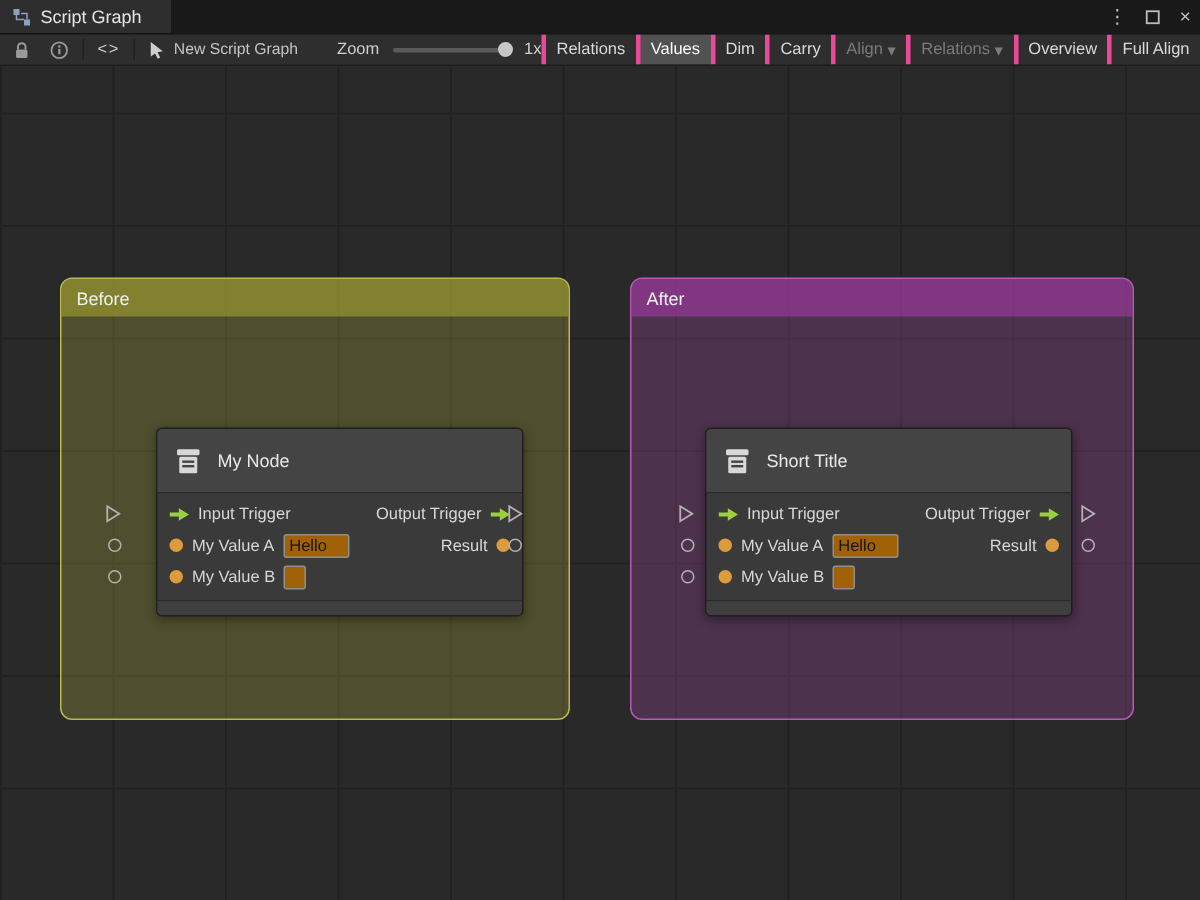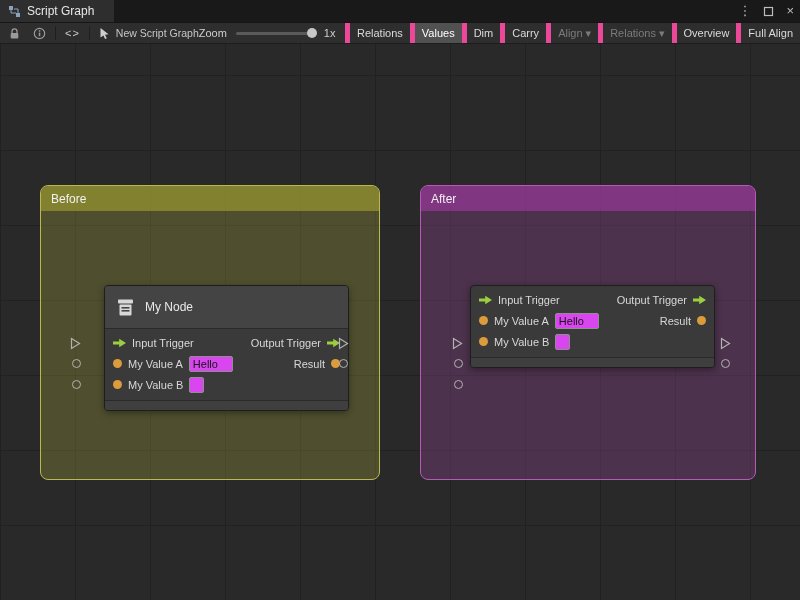--- a/index.html
+++ b/index.html
@@ -15,28 +15,28 @@
   .win-controls span { cursor:default; line-height:22px; }
 
   
   .toolbar { position:absolute; left:0; top:22px; width:800px; height:22px; background:#2e2e2e;
     border-top:1px solid #151515; border-bottom:1px solid #1d1d1d;
     display:flex; align-items:center; color:#cfcfcf; font-size:11px; overflow:hidden; }
   .tbicon { display:flex; align-items:center; justify-content:center; }
   .sep { width:1px; height:14px; background:#1f1f1f; margin:0 9px; }
   .code-glyph { font-size:11px; color:#c9c9c9; letter-spacing:1px; }
   .graph-name { color:#c6c6c6; font-size:10.5px; margin-left:5px; white-space:nowrap; }
-  .zoom-label { color:#cfcfcf; }
+  .zoom-label { margin-left:26px; color:#cfcfcf; }
   .zoom-track { width:78px; height:3px; background:#5a5a5a; border-radius:2px;
     position:relative; margin:0 10px 0 9px; }
   .zoom-knob { position:absolute; right:-3px; top:-4px; width:10px; height:10px;
     border-radius:50%; background:#c7c7c7; }
   .zoom-val { color:#cfcfcf; }
   .tb-buttons { margin-left:auto; display:flex; height:100%; align-items:stretch; }
-  .tb-btn { display:flex; align-items:center; padding:0 7px; border-left:5px solid #ec4899;
+  .tb-btn { display:flex; align-items:center; padding:0 7px; border-left:3px solid #ec4899;
     color:#dadada; white-space:nowrap; gap:3px; }
   .tb-btn.active { background:#515151; color:#fff; }
   .tb-btn.disabled { color:#7b7b7b; }
 
   
   .canvas { position:absolute; left:0; top:44px; width:800px; height:556px;
     background-color:#292929;
     background-image:
       linear-gradient(to right, #212121 1px, transparent 1px),
       linear-gradient(to bottom, #212121 1px, transparent 1px);
@@ -59,21 +59,21 @@
   .node-header { height:43px; background:#444444; border-bottom:1px solid #2a2a2a;
     border-radius:3px 3px 0 0; display:flex; align-items:center; gap:9px; padding:0 10px;
     color:#e9e9e9; font-size:12px; }
   .node-body { padding:3px 0 5px; }
   .row { height:21px; display:flex; align-items:center; padding:0 8px;
     color:#d8d8d8; font-size:11px;gap:20px; }
   .pleft { display:flex; align-items:center; gap:6px; }
   .pright { margin-left:auto; display:flex; align-items:center; gap:6px; }
   .dot { width:9px; height:9px; border-radius:50%; background:#dd9c3b; flex:0 0 auto; }
   .flow-icon { display:flex; align-items:center; }
-  .field { height:16px; background:#d946ef; border:1px solid #8f8f8f; border-radius:2px;
+  .field { height:16px; background:#a16207; border:1px solid #8f8f8f; border-radius:2px;
     color:#151515; font-size:11px; padding:0 3px; font-family:"Liberation Sans",sans-serif; }
   .field.hello { width:44px; }
   .field.small { width:15px; }
   .node-footer { height:10px; border-top:1px solid #2a2a2a; background:#3f3f3f;
     border-radius:0 0 3px 3px; }
 
   
   .ext { position:absolute; display:block; }
   .ext-circ { width:9px; height:9px; border:1px solid #b2b2b2; border-radius:50%; }
 </style>
@@ -237,20 +237,31 @@
   <span class="ext ext-circ" style="left:72px; top:315px;"></span>
   <span class="ext ext-circ" style="left:72px; top:336px;"></span>
   <span class="ext" style="left:338px; top:292px;">
     <svg width="11" height="13" viewBox="0 0 11 13">
         <path d="M1.5 1.5 L9.5 6.5 L1.5 11.5 Z" fill="none" stroke="#b2b2b2" stroke-width="1.2"></path>
       </svg>
   </span>
   <span class="ext ext-circ" style="left:339px; top:315px;"></span>
 
   <div class="node" style="left:470px; top:241px;">
+    <div class="node-header">
+      <span style="display:flex;">
+        <svg width="21" height="21" viewBox="0 0 21 21">
+          <rect x="3" y="2.5" width="15" height="4" rx="1" fill="#d8d8d8"></rect>
+          <rect x="4.5" y="7.5" width="12" height="11" rx="1" fill="#d8d8d8"></rect>
+          <rect x="6.5" y="10" width="8" height="1.6" fill="#444"></rect>
+          <rect x="6.5" y="13" width="8" height="1.6" fill="#444"></rect>
+        </svg>
+      </span>
+      <span>Short Title</span>
+    </div>
     <div class="node-body">
       <div class="row">
         <div class="pleft">
           <span class="flow-icon">
             <svg width="13" height="10" viewBox="0 0 13 10">
                 <path d="M0 3.6 H6.2 V0.8 L13 5 L6.2 9.2 V6.4 H0 Z" fill="#9bcf3f"></path>
               </svg>
           </span>
           <span>Input Trigger</span>
         </div>

